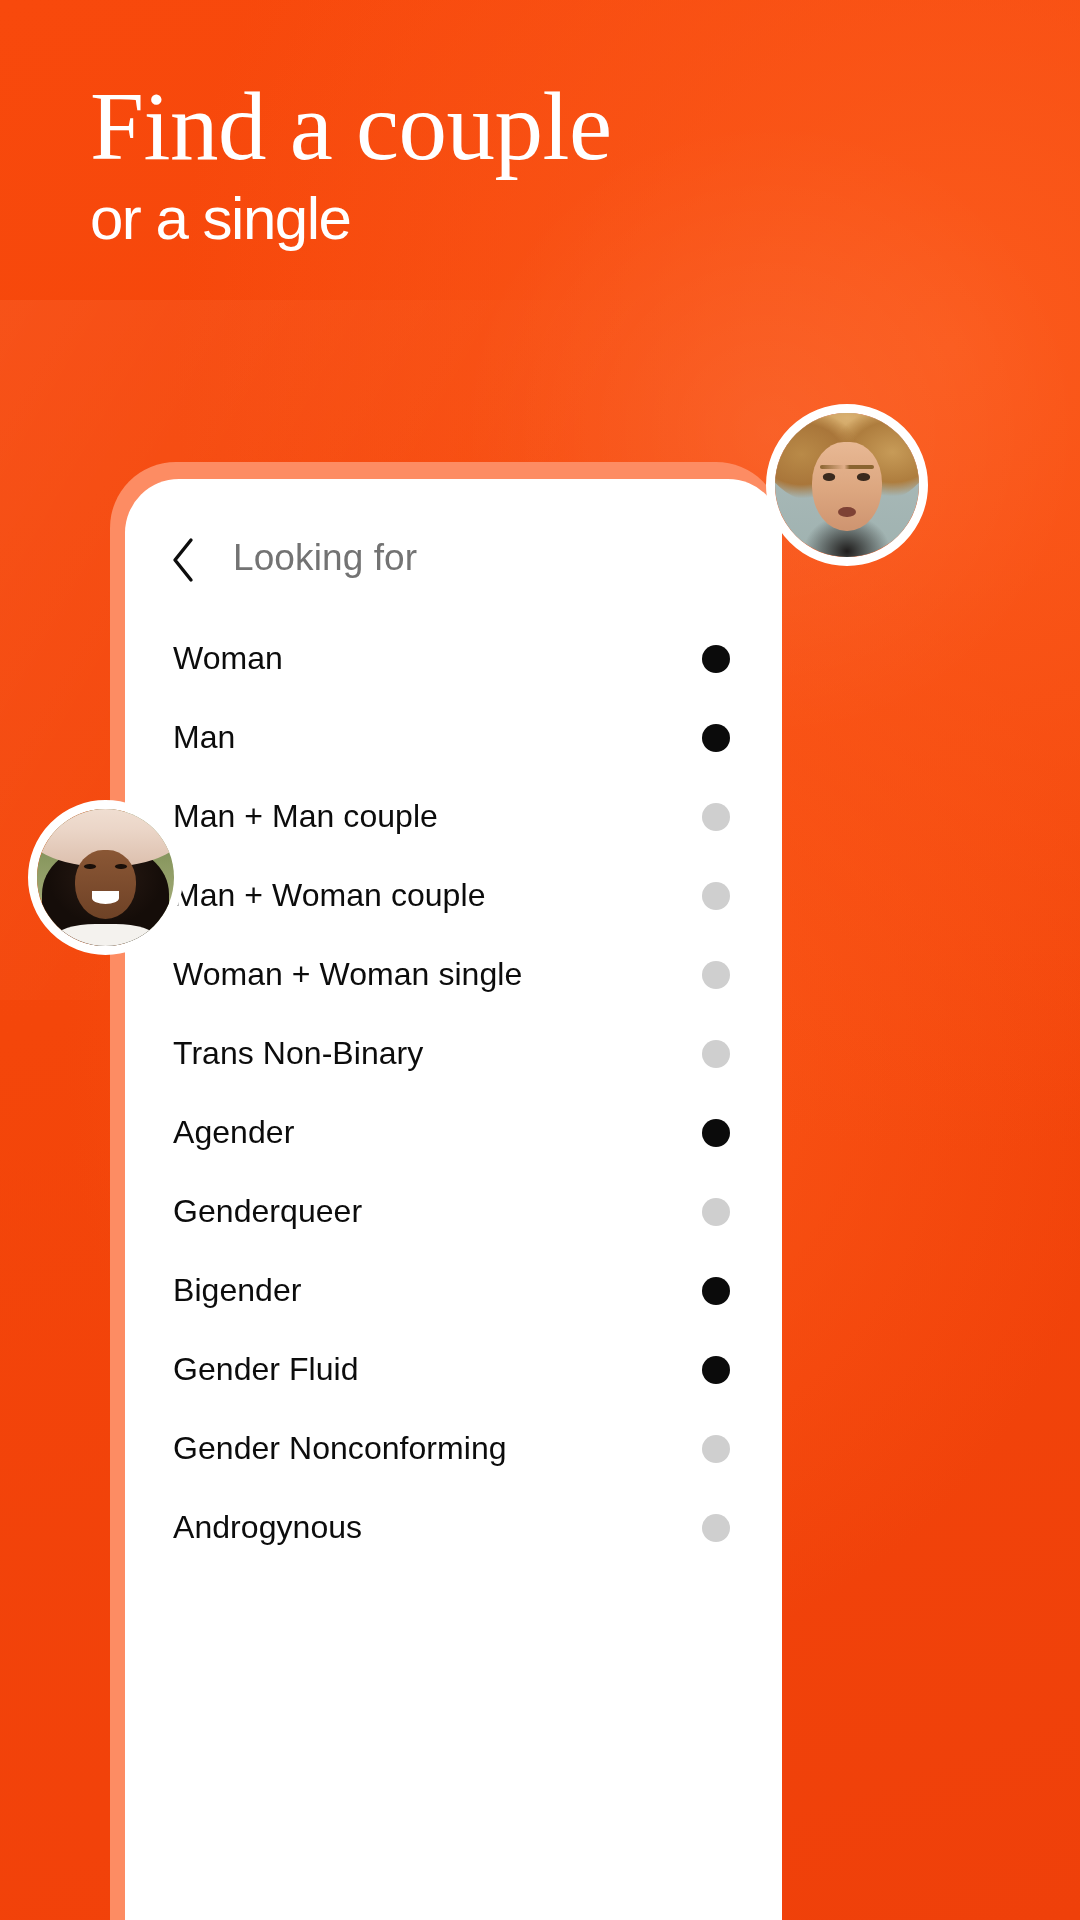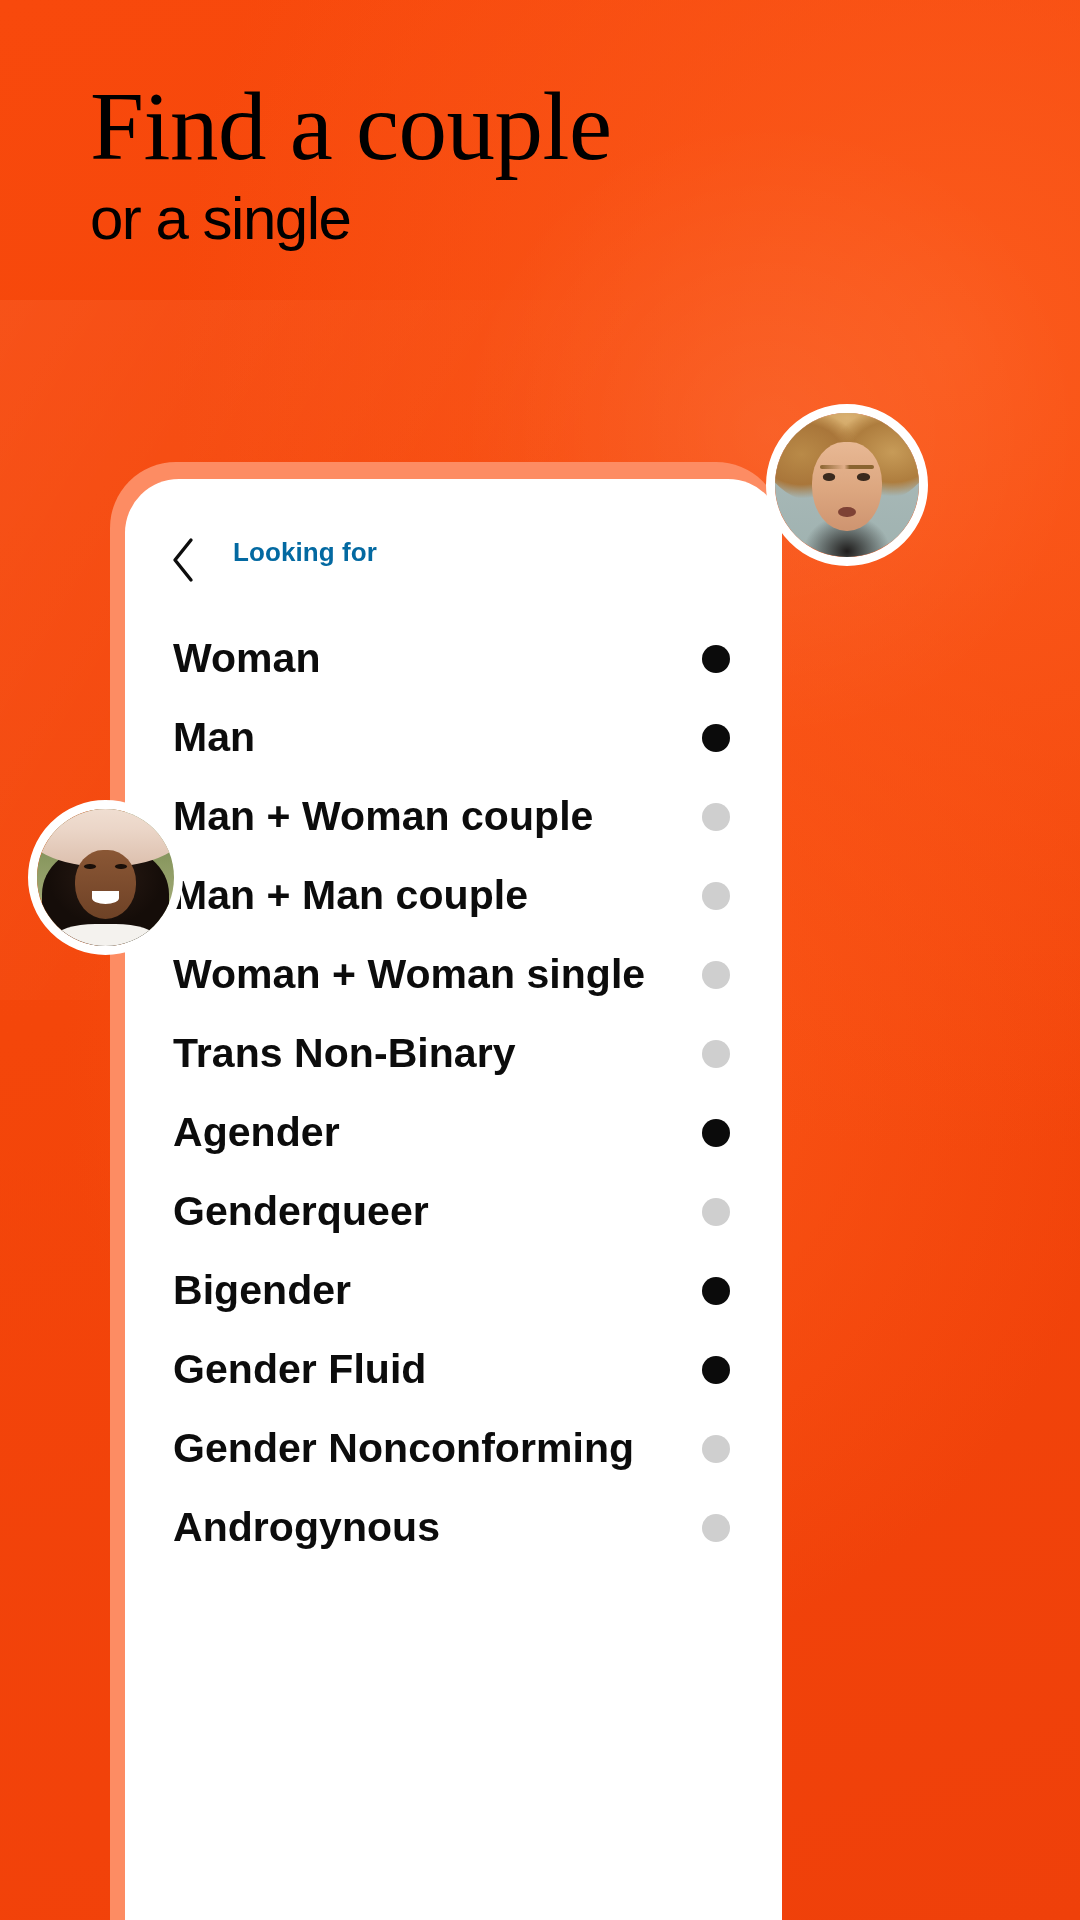--- a/index.html
+++ b/index.html
@@ -32,21 +32,21 @@
     position: absolute;
     right: 0; top: 120px; width: 620px; height: 620px;
     background: radial-gradient(closest-side, rgba(255,255,255,0.07), rgba(255,255,255,0));
     pointer-events: none;
   }
 
   
   .headline {
     position: absolute;
     left: 90px; top: 78px;
-    color: #000000;
+    color: #ffffff;
     line-height: 1.0;
     z-index: 4;
   }
   .headline .l1 {
     display: block;
     font-family: "Liberation Serif", "DejaVu Serif", serif;
     font-size: 97px;
     font-weight: 400;
     letter-spacing: -0.5px;
     margin-bottom: 14px;
@@ -92,42 +92,42 @@
   .back-btn {
     position: absolute;
     left: 36px; top: 54px;
     width: 44px; height: 54px;
     display: flex; align-items: center; justify-content: center;
   }
   .back-btn svg { display: block; }
   .header-title {
     position: absolute;
     left: 108px; top: 58px;
-    font-size: 26px;
-    color: #0369a1;
-    font-weight: 700;
+    font-size: 37px;
+    color: #737373;
+    font-weight: 400;
     letter-spacing: 0.1px;
   }
 
   
   .options-list {
     position: relative;
     padding: 0;
   }
   .option-row {
     position: relative;
     height: 79px;
     display: flex;
     align-items: center;
     padding: 0 48px 0 48px;
   }
   .option-label {
-    font-size: 41px;
+    font-size: 32px;
     color: #0C0C0C;
-    font-weight: 700;
+    font-weight: 400;
     letter-spacing: 0.05px;
     flex: 1;
     white-space: nowrap;
   }
   .radio-dot {
     width: 28px; height: 28px;
     border-radius: 50%;
     flex: 0 0 auto;
     margin-right: 4px;
   }
@@ -255,25 +255,25 @@
     <div class="options-list">
         <div class="option-row">
           <div class="option-label">Woman</div>
           <div class="radio-dot on"></div>
         </div>
         <div class="option-row">
           <div class="option-label">Man</div>
           <div class="radio-dot on"></div>
         </div>
         <div class="option-row">
+          <div class="option-label">Man + Man couple</div>
+          <div class="radio-dot off"></div>
+        </div>
+        <div class="option-row">
           <div class="option-label">Man + Woman couple</div>
-          <div class="radio-dot off"></div>
-        </div>
-        <div class="option-row">
-          <div class="option-label">Man + Man couple</div>
           <div class="radio-dot off"></div>
         </div>
         <div class="option-row">
           <div class="option-label">Woman + Woman single</div>
           <div class="radio-dot off"></div>
         </div>
         <div class="option-row">
           <div class="option-label">Trans Non-Binary</div>
           <div class="radio-dot off"></div>
         </div>

